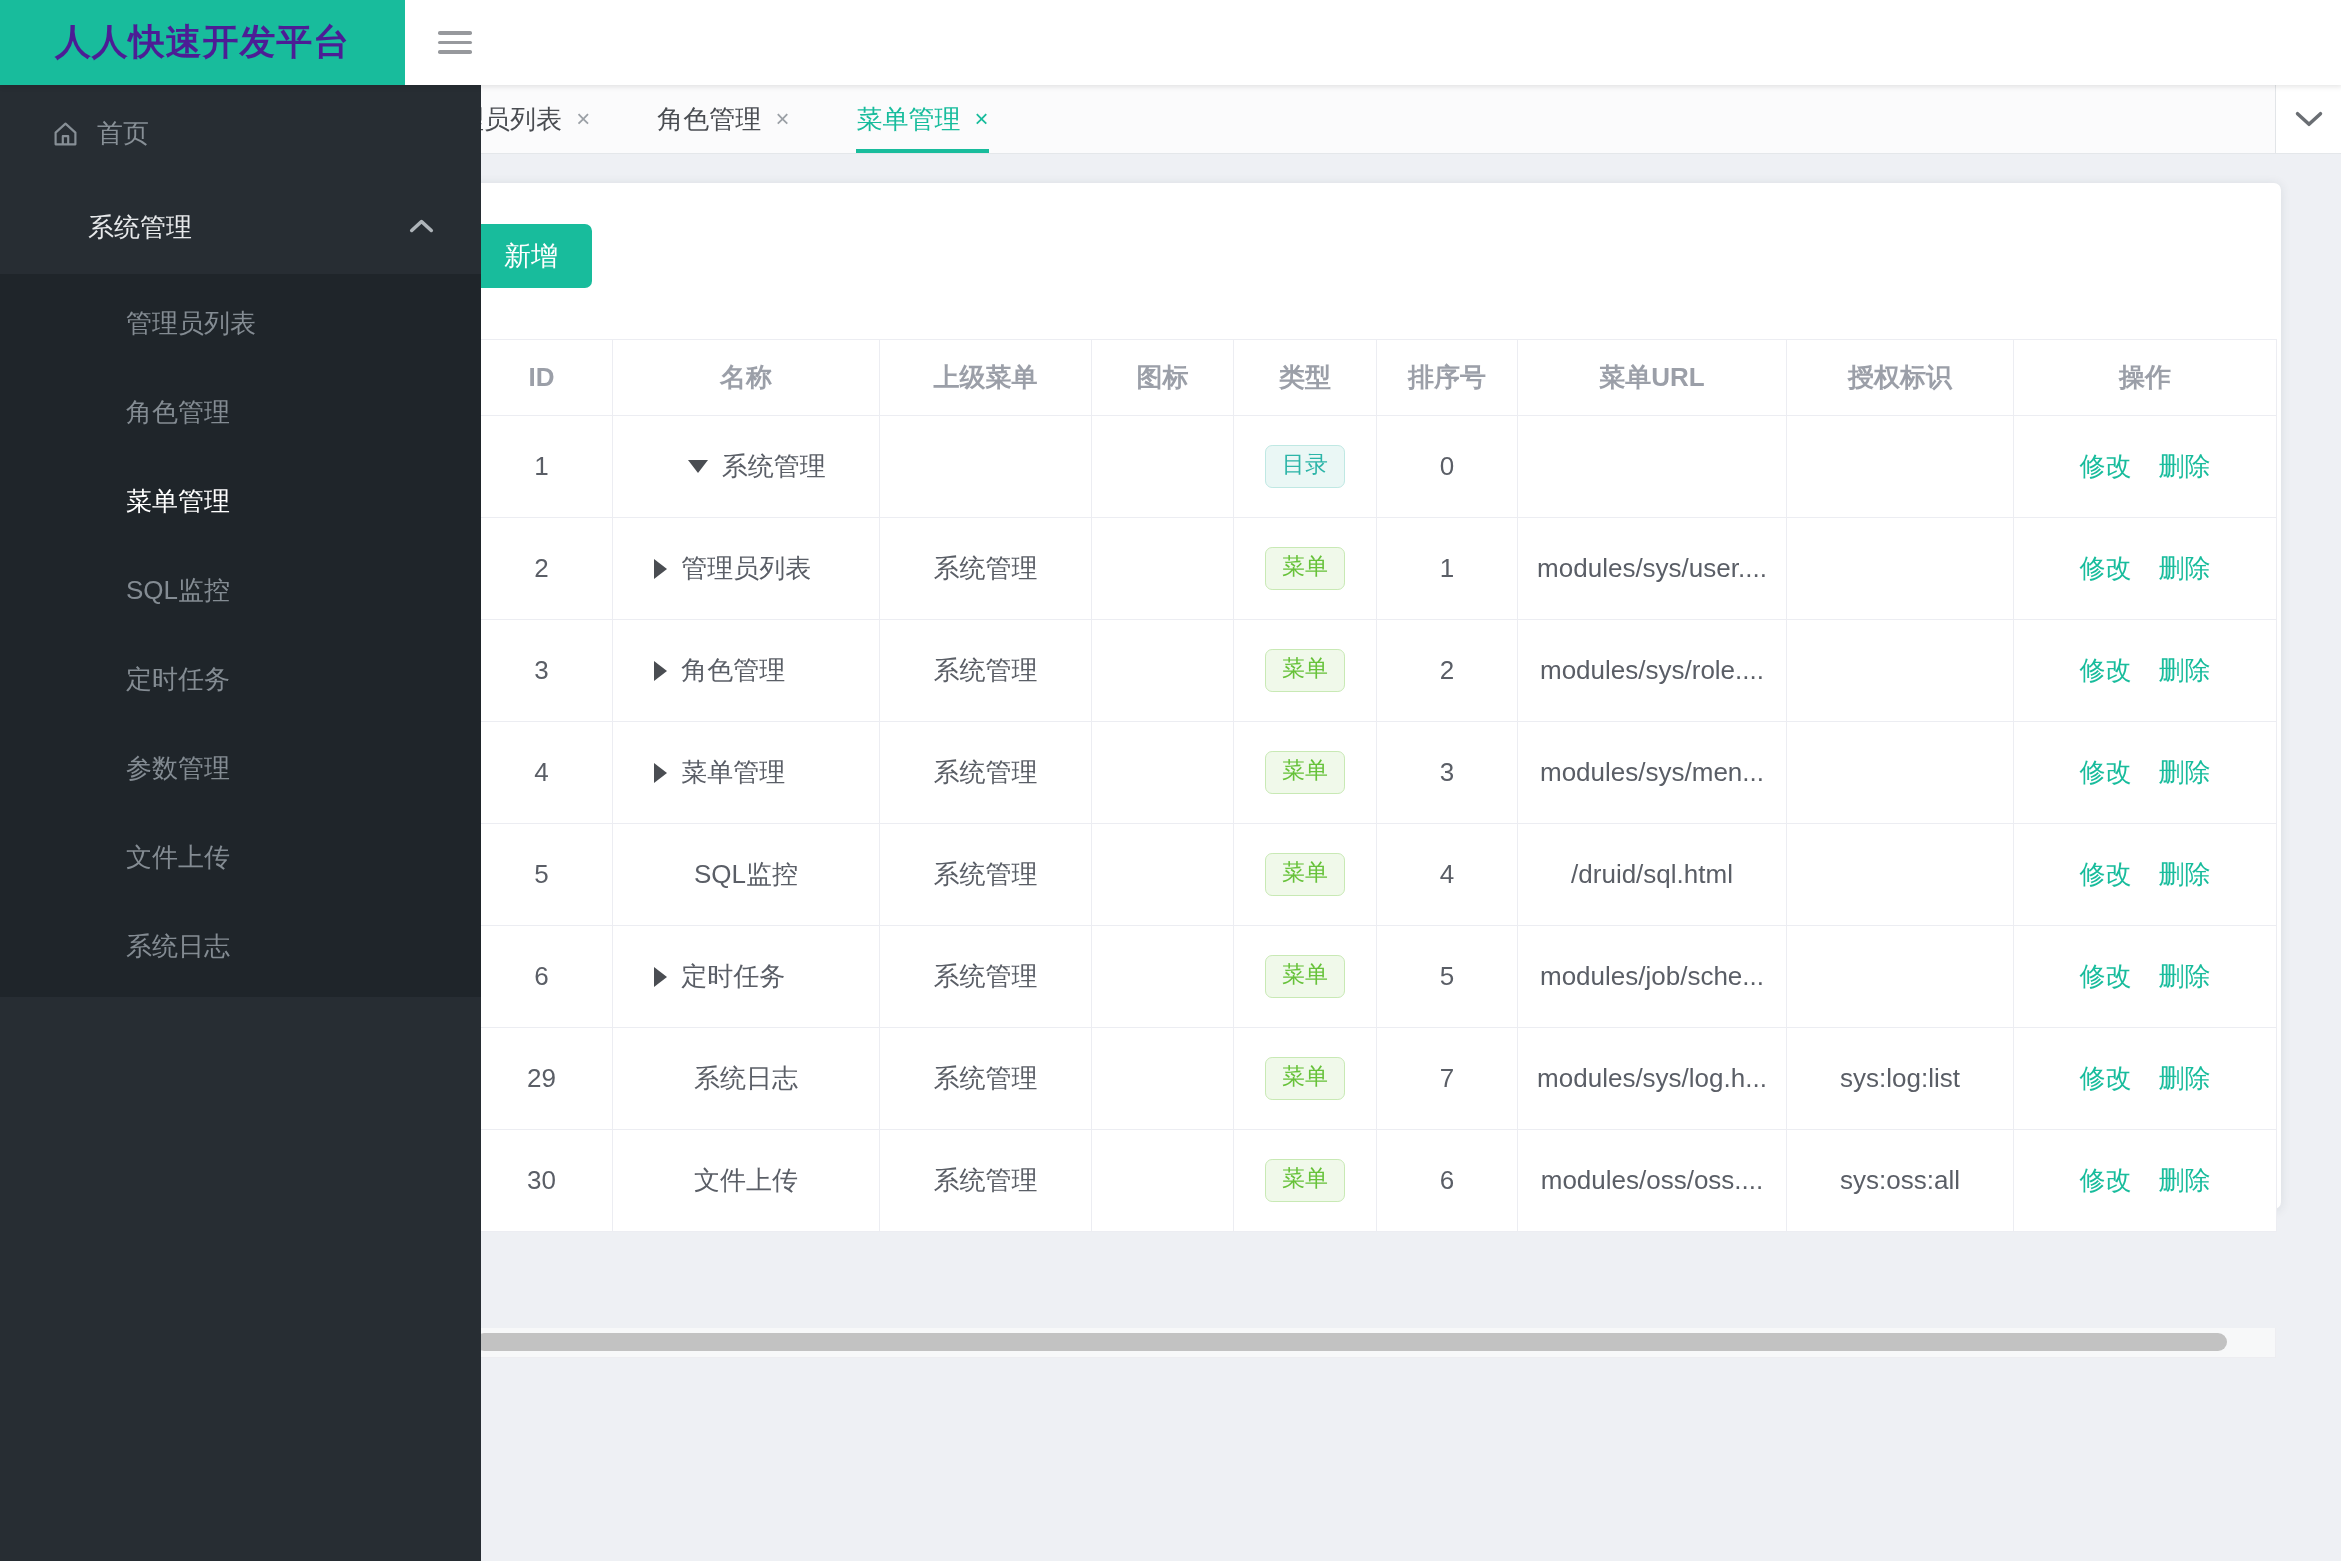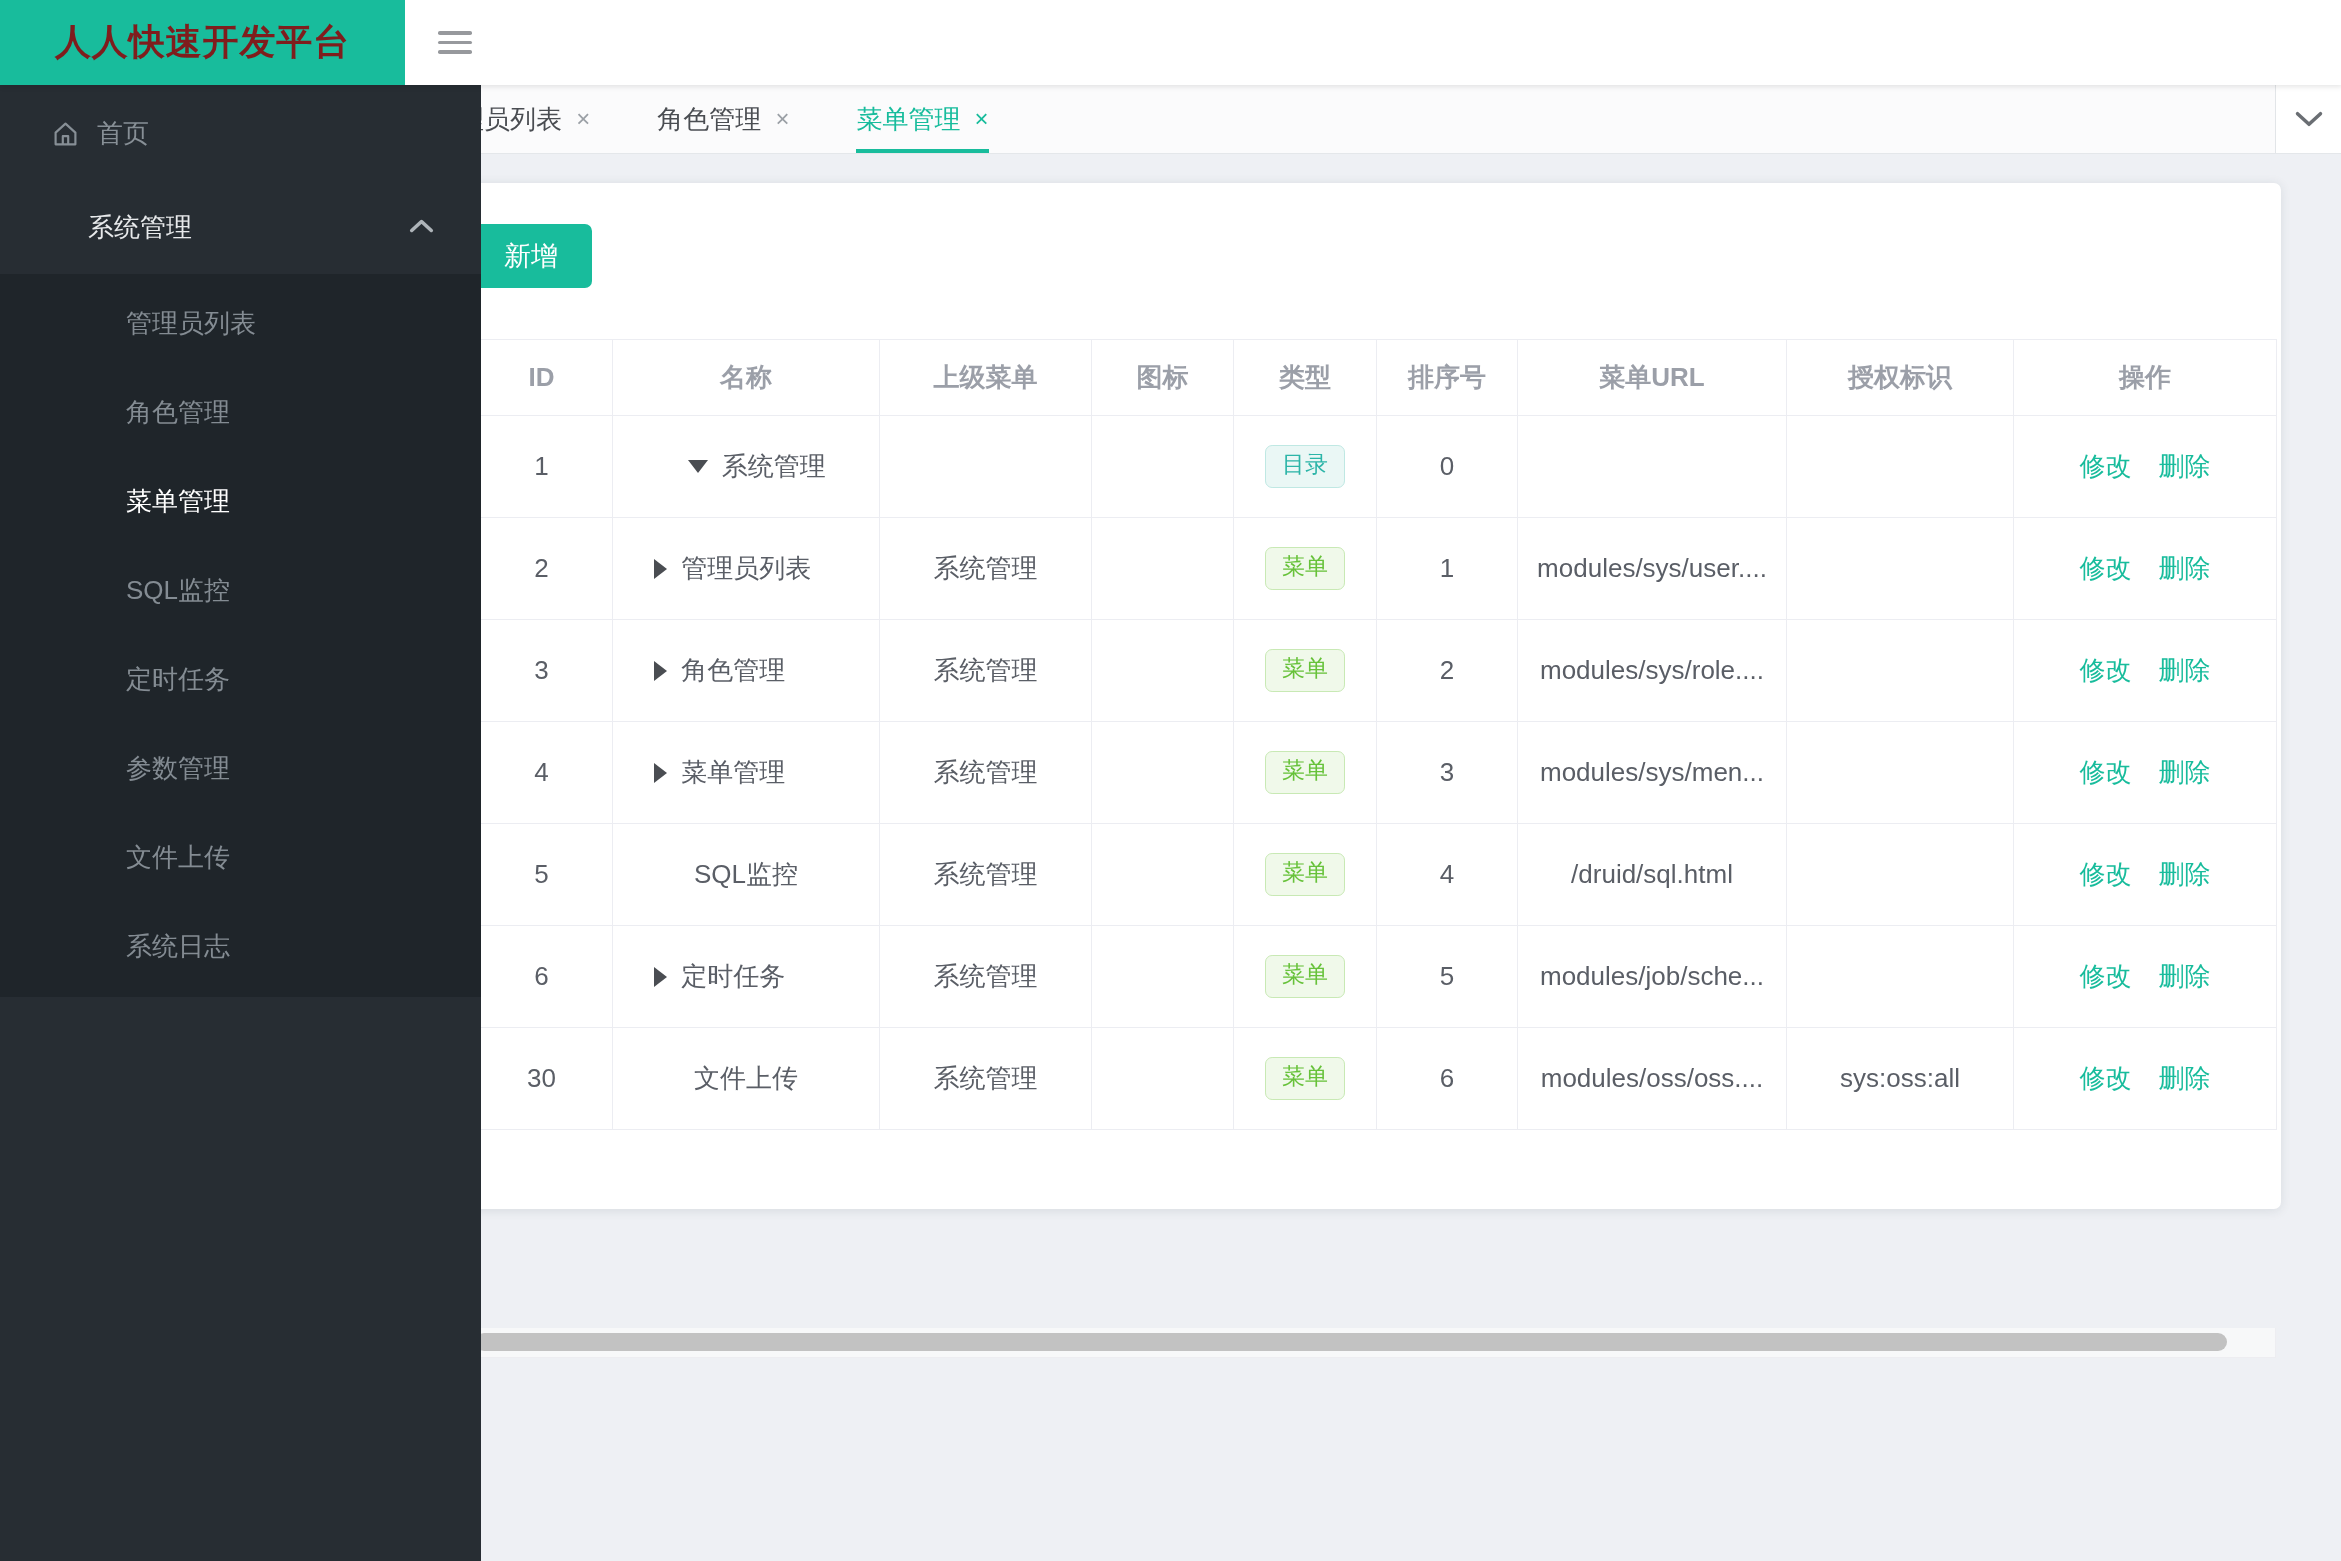--- a/index.html
+++ b/index.html
@@ -6,21 +6,21 @@
     --accent:#18bc9c; --sidebar-bg:#272d33; --submenu-bg:#1f252a;
     --content-bg:#eef0f4; --hl:#e9f6f2; --red:#f56c6c;
     --cell-border:#ecedf2; --cell-text:#5a5e66; --head-text:#9b9fa8;
   }
   *{box-sizing:border-box; margin:0; padding:0;}
   html,body{width:2342px; height:1562px;}
   body{font-family:"Liberation Sans","DejaVu Sans",sans-serif; background:var(--content-bg); position:relative; overflow:hidden;}
 
   
   .topbar{position:absolute; left:0; top:0; width:2342px; height:85px; background:#fff; box-shadow:0 1.8px 5.3px rgba(0,0,0,.10); z-index:30;}
-  .logo{position:absolute; left:0; top:0; width:405px; height:85px; background:var(--accent); color:#7f1d1d; font-size:36px; font-weight:bold; display:flex; align-items:center; justify-content:center; letter-spacing:0.9px;}
+  .logo{position:absolute; left:0; top:0; width:405px; height:85px; background:var(--accent); color:#4c1d95; font-size:36px; font-weight:bold; display:flex; align-items:center; justify-content:center; letter-spacing:0.9px;}
   .hamburger{position:absolute; left:438px; top:31px; width:34px; height:23px; display:flex; flex-direction:column; justify-content:space-between; cursor:pointer;}
   .hamburger span{display:block; height:3.6px; border-radius:1.8px; background:#97999d;}
   .top-right{position:absolute; right:0; top:0; height:85px;}
 
   
   .sidebar{position:absolute; left:0; top:85px; width:481px; height:1476px; background:var(--sidebar-bg); z-index:20;}
   .side-home{height:96px; display:flex; align-items:center; color:#878f96; font-size:26px; padding-left:52px; cursor:pointer;}
   .side-home .lbl{margin-left:18px;}
   .group-hd{height:93px; display:flex; align-items:center; color:#e8eaec; font-size:26px; font-weight:500; padding-left:88px; position:relative; cursor:pointer;}
   .group-hd svg{position:absolute; right:46px; top:37px;}
@@ -254,20 +254,35 @@
             </td>
             <td>系统管理</td>
             <td></td>
             <td><span class="tag menu">菜单</span></td>
             <td>5</td>
             <td>modules/job/sche...</td>
             <td></td>
             <td class="op"><a>修改</a><a>删除</a></td>
           </tr>
           <tr>
+            <td>29</td>
+            <td>
+              <div class="name-wrap">
+                <span>系统日志</span>
+              </div>
+            </td>
+            <td>系统管理</td>
+            <td></td>
+            <td><span class="tag menu">菜单</span></td>
+            <td>7</td>
+            <td>modules/sys/log.h...</td>
+            <td>sys:log:list</td>
+            <td class="op"><a>修改</a><a>删除</a></td>
+          </tr>
+          <tr>
             <td>30</td>
             <td>
               <div class="name-wrap">
                 <span>文件上传</span>
               </div>
             </td>
             <td>系统管理</td>
             <td></td>
             <td><span class="tag menu">菜单</span></td>
             <td>6</td>

